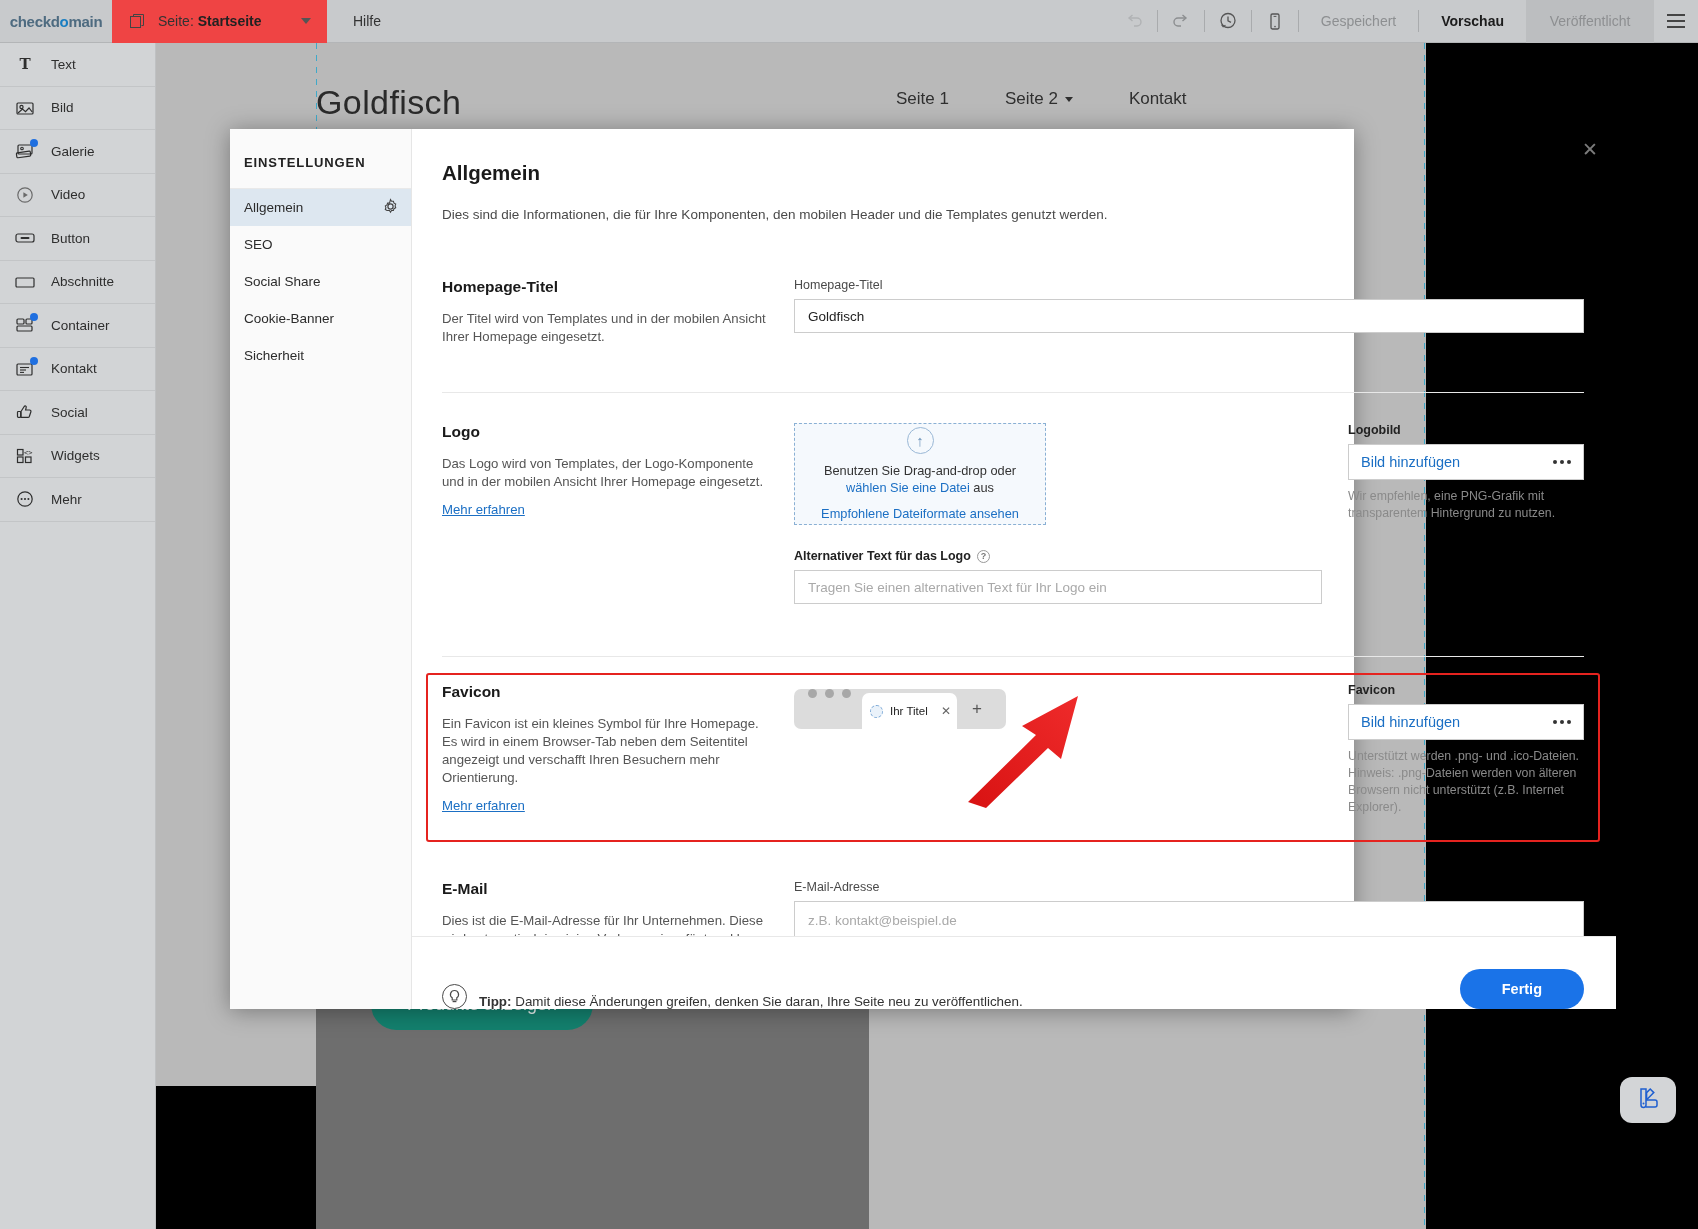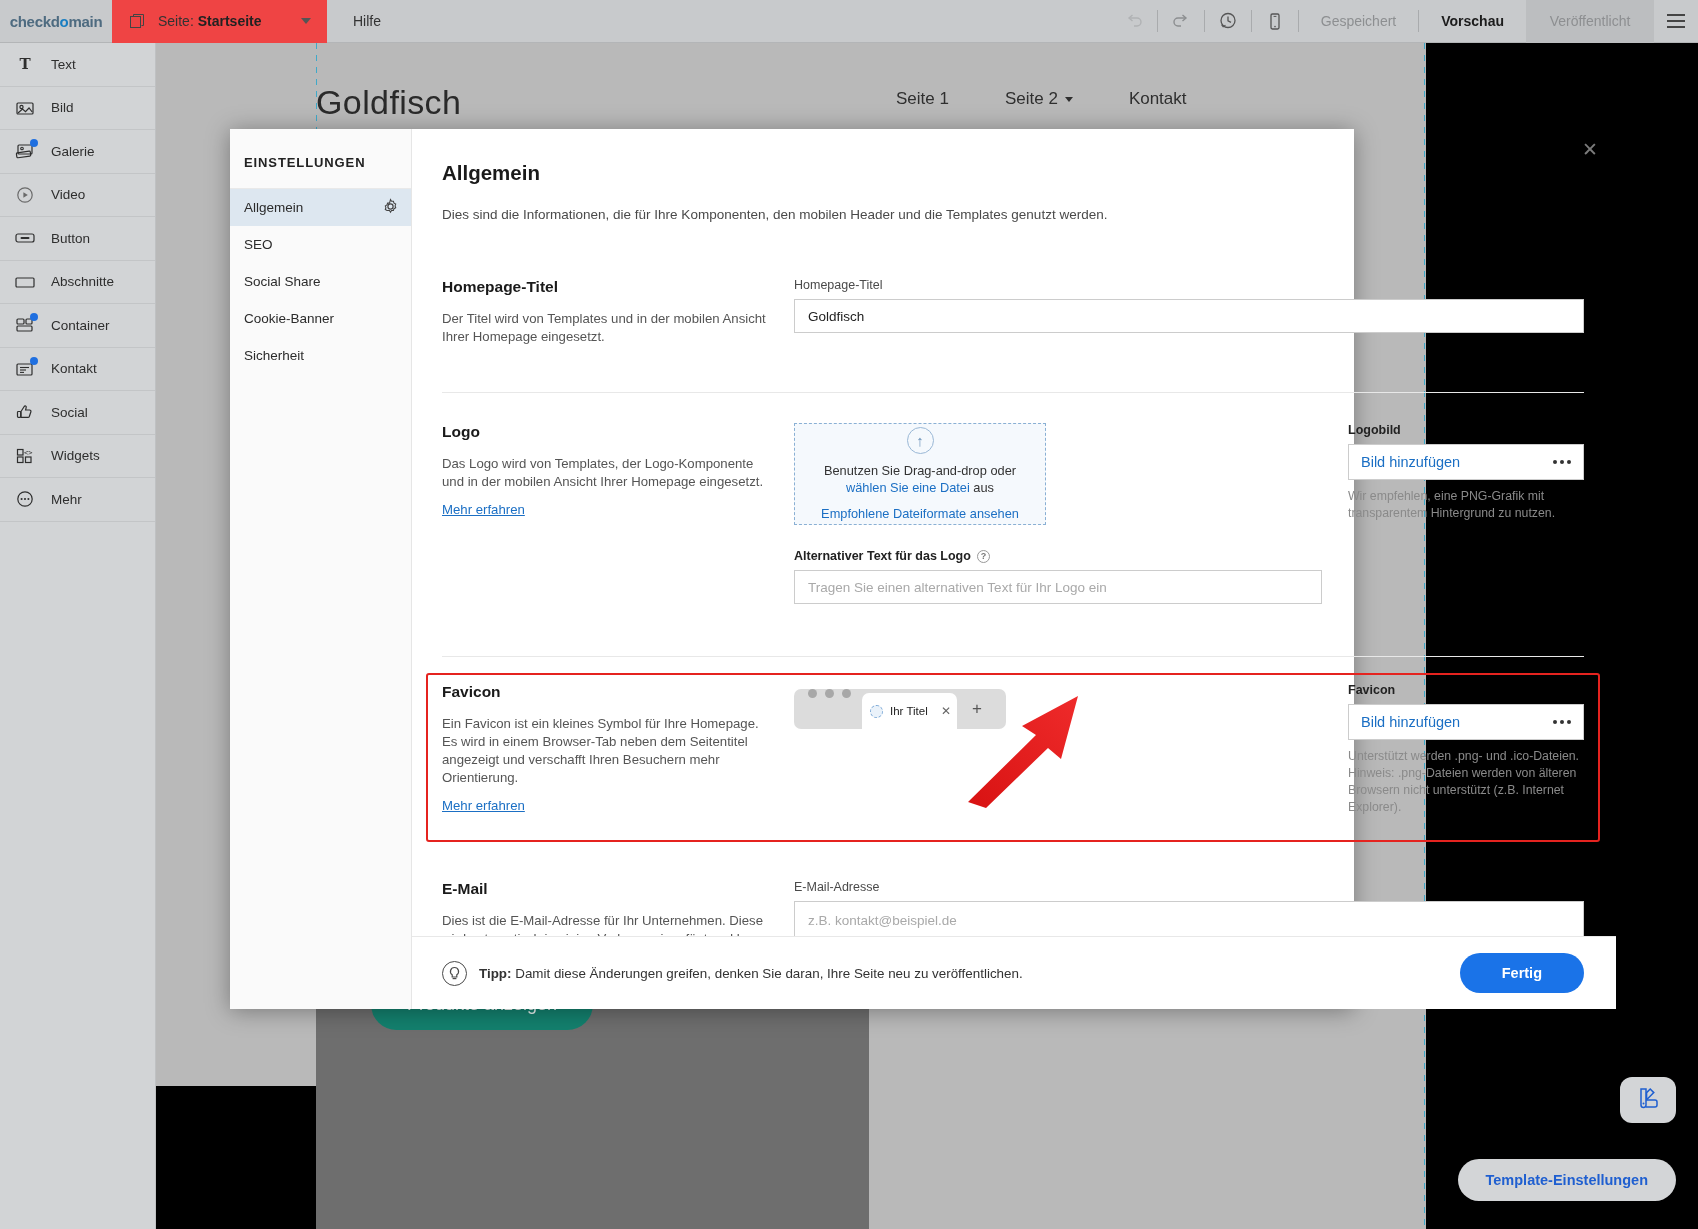--- a/index.html
+++ b/index.html
@@ -156,21 +156,21 @@
   .tm-dots i { width: 9px; height: 9px; border-radius: 50%; background: #a8a8a8; display: block; }
   .tm-tab { position: absolute; left: 68px; top: 4px; width: 95px; height: 36px; background: #fff;
     border-radius: 7px 7px 0 0; display: flex; align-items: center; gap: 7px; padding: 0 8px; }
   .tm-fav { width: 13px; height: 13px; border: 1px dashed #7aa8d6; border-radius: 50%; background: #eaf2fa; flex: none; }
   .tm-title { font-size: 11.5px; color: #222; }
   .tm-x { position: absolute; right: 6px; font-size: 12px; color: #666; }
   .tm-plus { position: absolute; left: 168px; top: 0; width: 30px; height: 40px;
     display: flex; align-items: center; justify-content: center; font-size: 17px; color: #555; }
 
   .modal-foot {
-    height: 73px; border-top: 1px solid #e8e8e8; display: flex; align-items: center;
+    height: 73px; border-top: 1px solid #e8e8e8; display: flex; align-items: flex-end;
     padding: 0 32px 0 30px; gap: 12px; flex: none; background: #fff;
   }
   .tip-ico { width: 25px; height: 25px; border: 1.5px solid #4a4a4a; border-radius: 50%;
     display: flex; align-items: center; justify-content: center; flex: none; }
   .tip-text { font-size: 13.4px; color: #333; }
   .tip-text b { font-weight: 700; }
   .foot-spacer { flex: 1; }
   .btn-done {
     background: #1a73e8; color: #fff; font-size: 14.5px; font-weight: 700;
     padding: 12px 42px; border-radius: 22px; cursor: pointer; border: none;
@@ -398,21 +398,20 @@
     <div class="tpl-icon-btn">
       <span>
         <svg width="24" height="24" viewBox="0 0 24 24">
           <path d="M5 3h5v16a2.5 2.5 0 01-5 0z" fill="none" stroke="#1f5fd0" stroke-width="1.5"></path>
           <path d="M10.6 6.6l3.6-3.6 3.6 3.6-7.2 7.2z" fill="none" stroke="#1f5fd0" stroke-width="1.5"></path>
           <path d="M11 14h8a2 2 0 012 2v3a2 2 0 01-2 2h-9" fill="none" stroke="#1f5fd0" stroke-width="1.5"></path>
           <circle cx="7.5" cy="17.5" r="1" fill="#1f5fd0"></circle>
         </svg>
       </span>
     </div>
-    <div class="tpl-pill">Template-Einstellungen</div>
   </div>
 
   <div class="modal">
 
     <div class="modal-left">
       <div class="modal-left-title">EINSTELLUNGEN</div>
       <div class="ml-item active">
         <span>Allgemein</span>
         <span>
           <svg width="17" height="17" viewBox="0 0 17 17">

